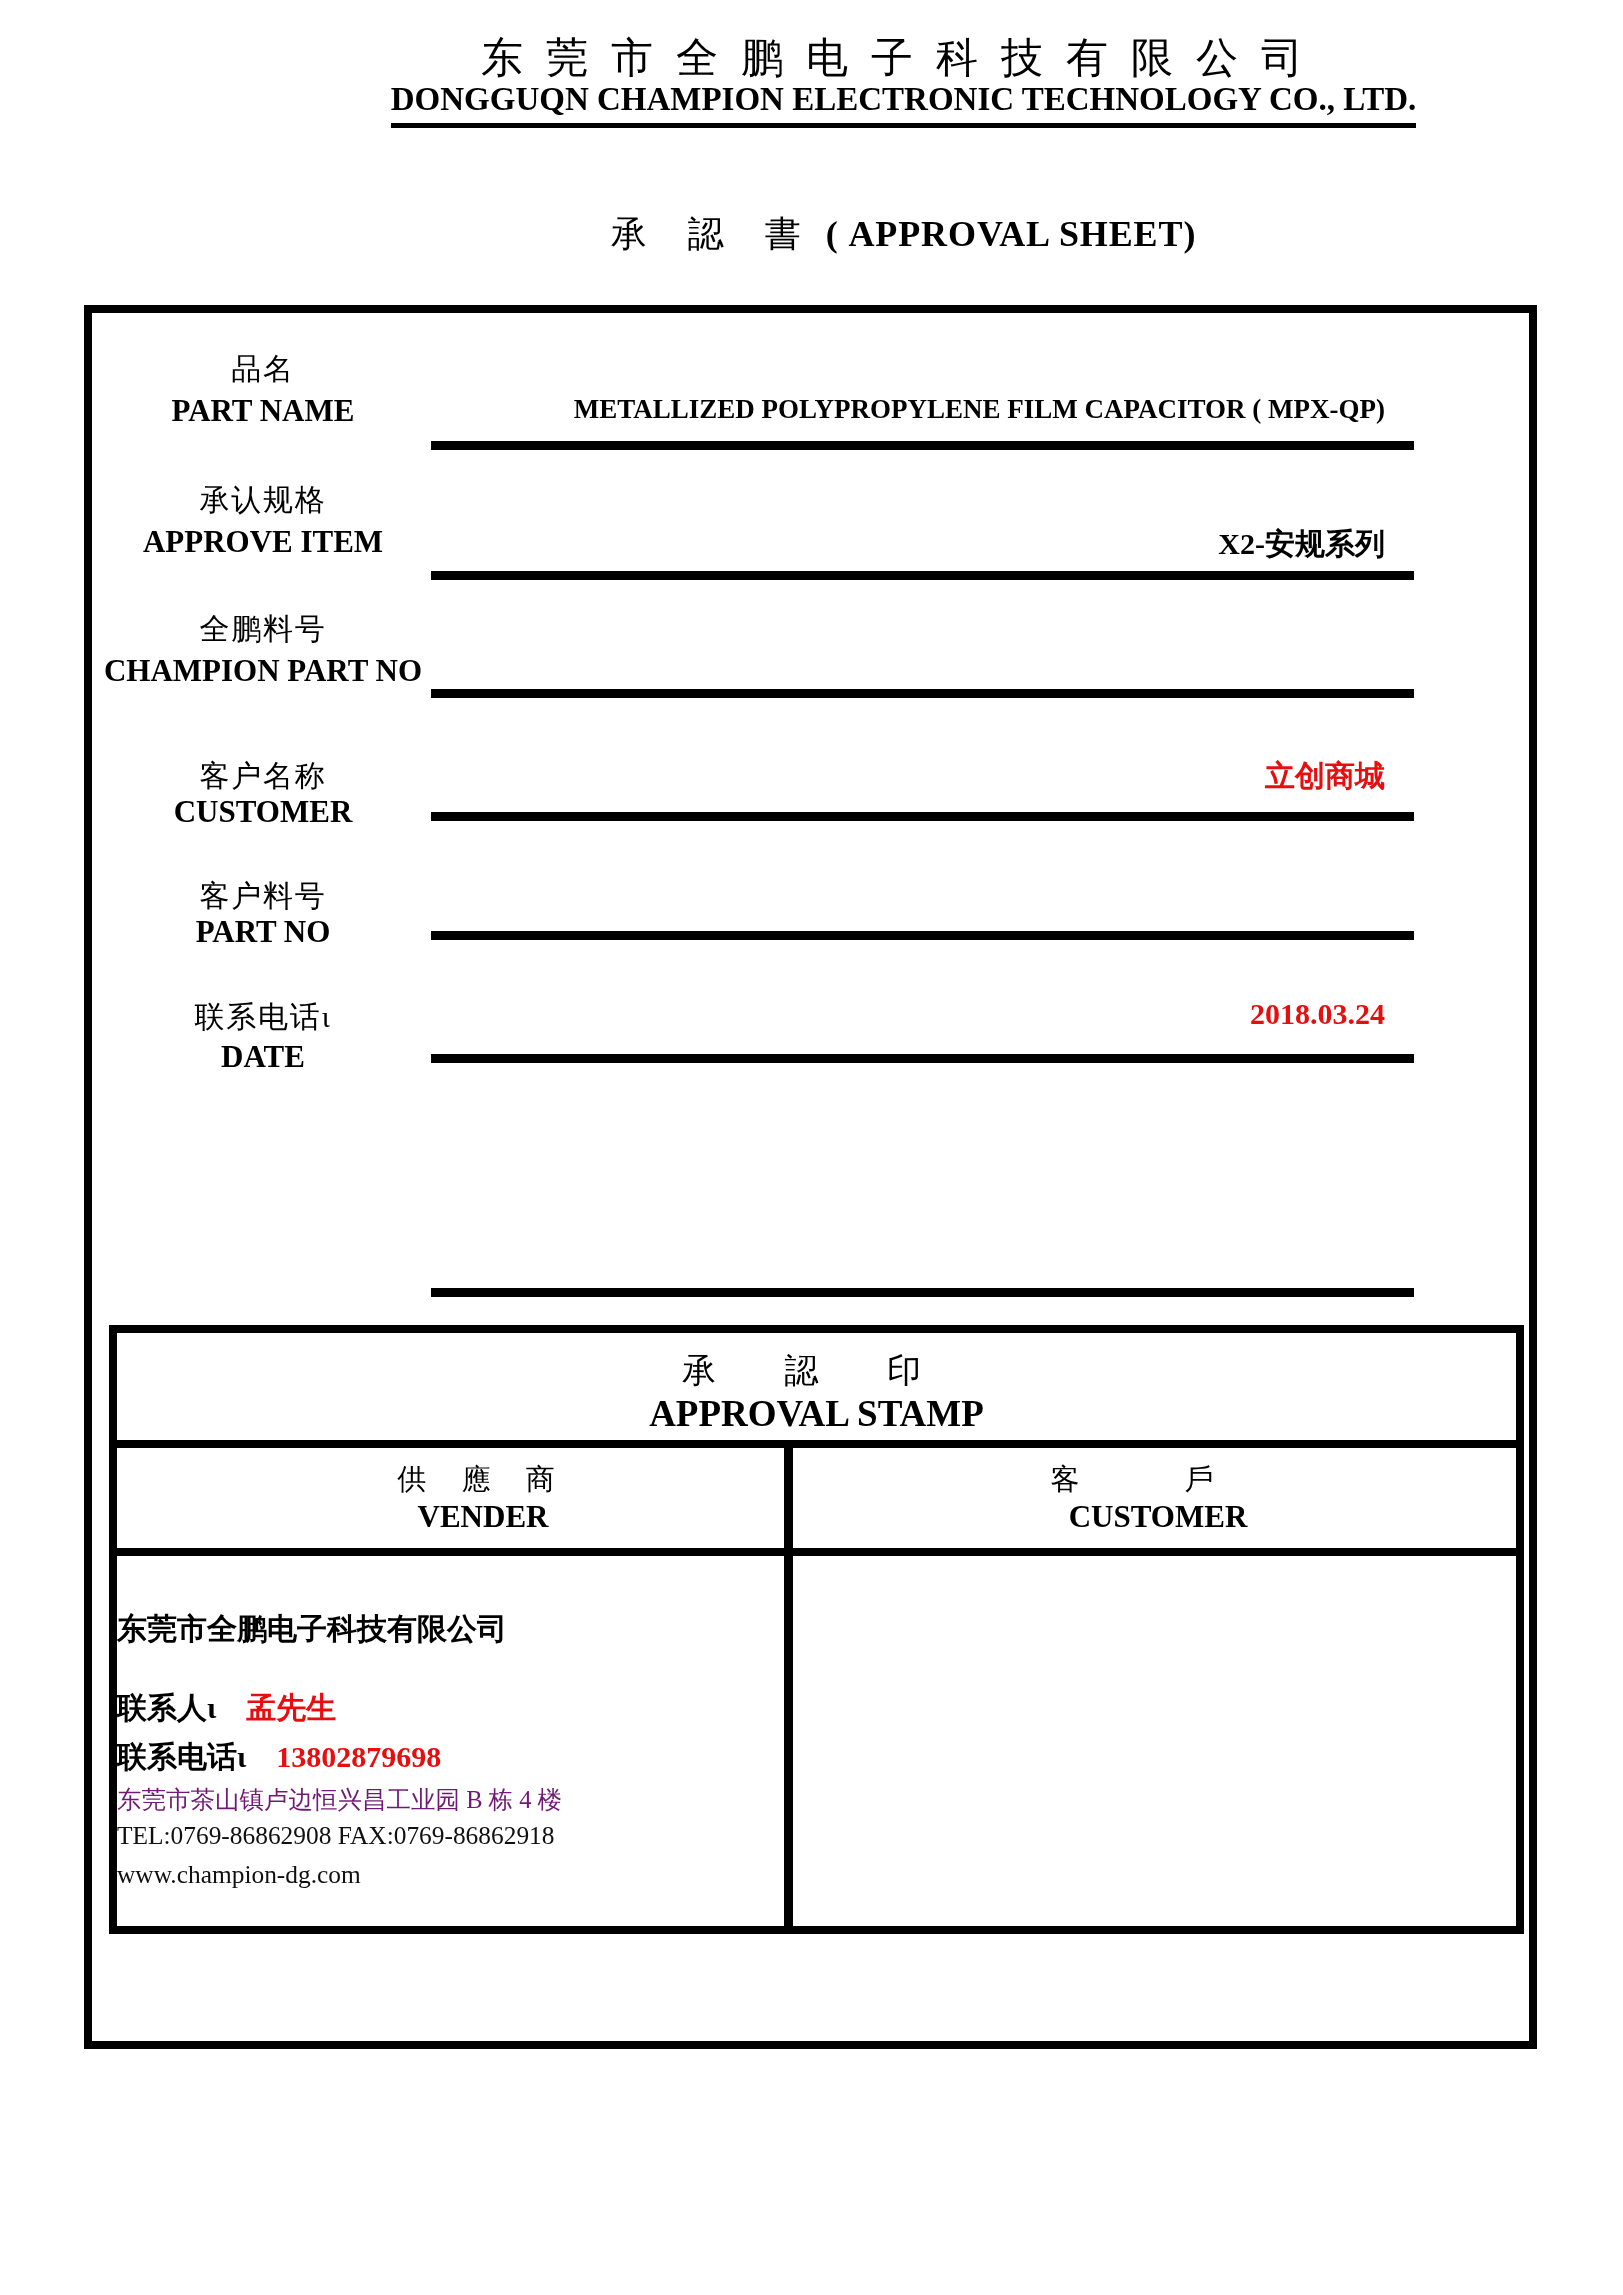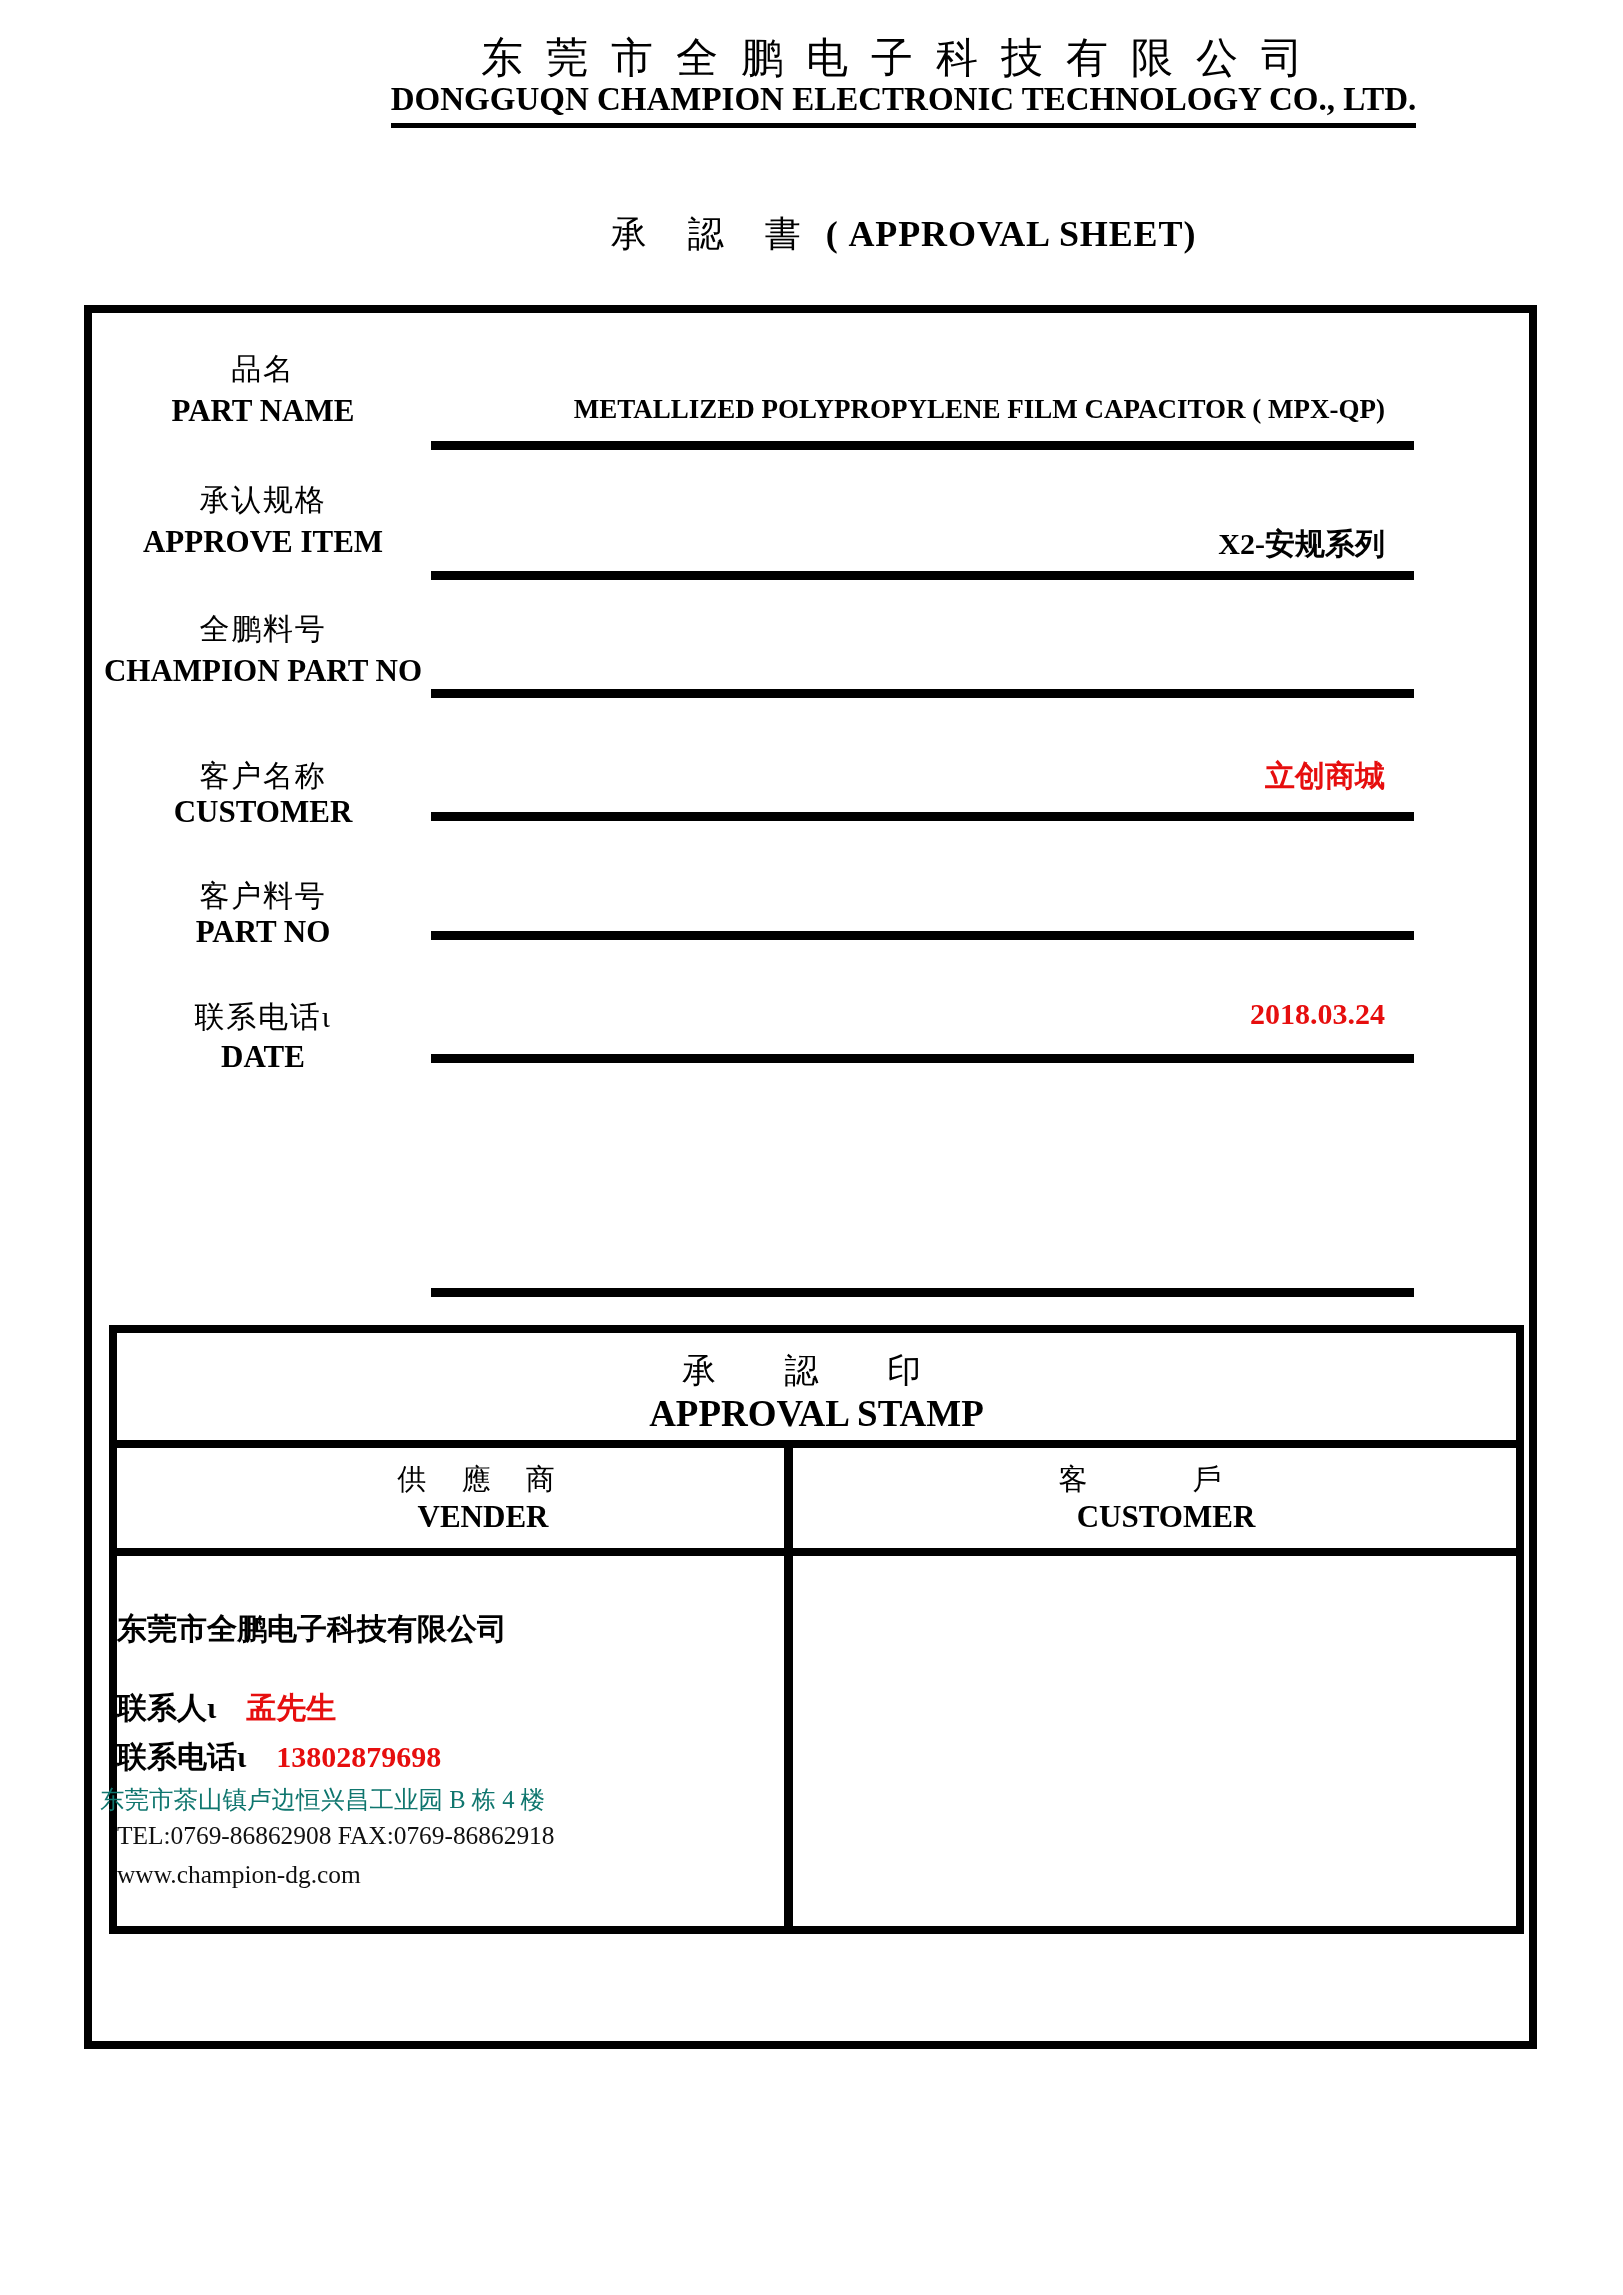--- a/index.html
+++ b/index.html
@@ -60,28 +60,28 @@
     position:absolute;left:109px;top:1348px;width:1415px;text-align:center;
     font-size:34px;letter-spacing:30px;white-space:nowrap;
   }
   .stamp-title-en{
     position:absolute;left:109px;top:1392px;width:1415px;text-align:center;
     font-size:37px;font-weight:bold;white-space:nowrap;
   }
   .colhead-cn{position:absolute;top:1460px;text-align:center;font-size:29px;white-space:nowrap;}
   .colhead-en{position:absolute;top:1499px;text-align:center;font-size:31px;font-weight:bold;white-space:nowrap;}
   .vender-col{left:129px;width:668px;padding-left:20px;}
-  .customer-col{left:793px;width:730px;padding-left:8px;}
+  .customer-col{left:793px;width:730px;}
   .sp16{letter-spacing:14px;}
   .sp120{letter-spacing:105px;margin-left:53px;}
   
   .vnd-company{position:absolute;left:117px;top:1609px;font-size:30px;font-weight:bold;white-space:nowrap;}
   .vnd-line{position:absolute;left:117px;white-space:nowrap;font-size:30px;font-weight:bold;}
   .vnd-line .val{margin-left:30px;font-weight:bold;}
-  .vnd-addr{position:absolute;left:100px;top:1783px;font-size:24.5px;font-weight:normal;color:#0f766e;white-space:nowrap;}
+  .vnd-addr{position:absolute;left:117px;top:1783px;font-size:24.5px;font-weight:normal;color:#701a75;white-space:nowrap;}
   .vnd-small{position:absolute;left:117px;font-size:25.4px;font-weight:normal;color:#101010;white-space:nowrap;}
 </style>
 </head>
 <body>
 
 <div class="page">
 
   <div class="hdr">
     <div class="company-cn">东莞市全鹏电子科技有限公司</div>
     <div class="company-en">

